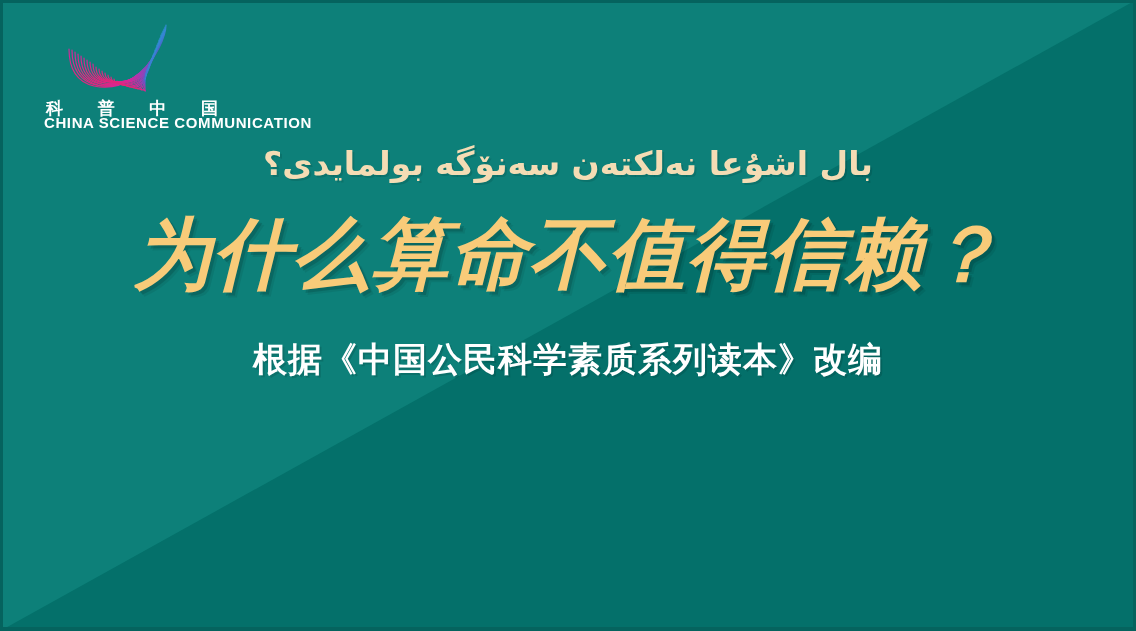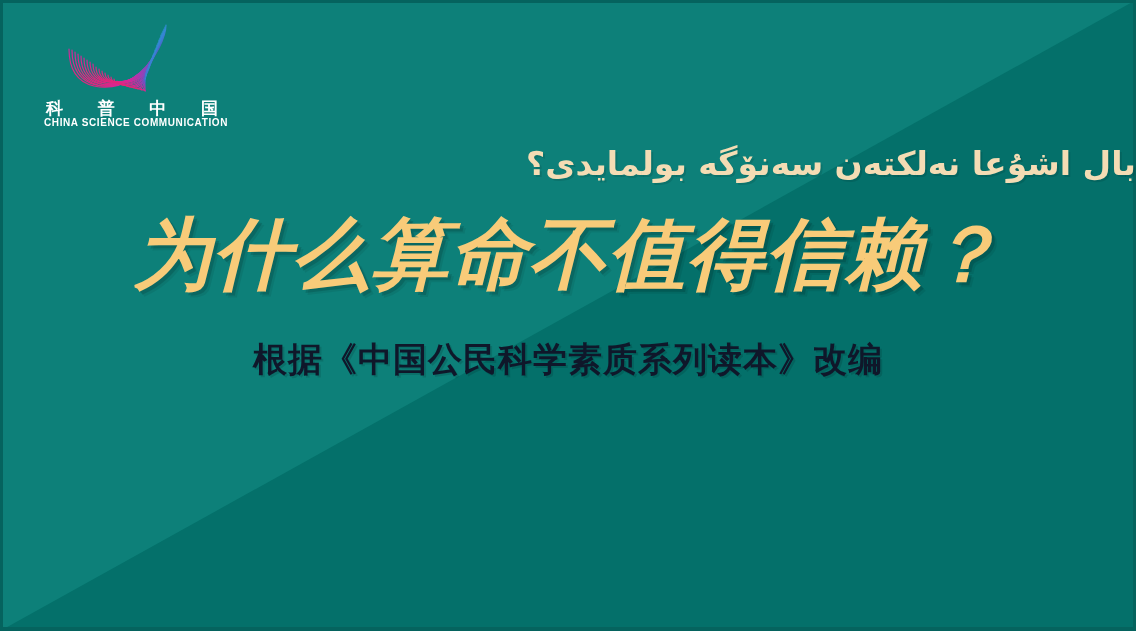--- a/index.html
+++ b/index.html
@@ -81,36 +81,36 @@
     font-weight: 700;
     letter-spacing: 0;
     font-family: "DejaVu Sans", sans-serif;
   }
   .logo-en {
     position: absolute;
     left: 0;
     top: 95px;
     width: 176px;
     text-align: center;
-    font-size: 10px;
+    font-size: 15px;
     line-height: 11px;
     letter-spacing: 0.6px;
     color: #ffffff;
     font-weight: 700;
     font-family: "Liberation Sans", sans-serif;
     white-space: nowrap;
   }
 
   
   .uyghur-line {
     position: absolute;
     left: 0;
     right: 0;
     top: 142px;
-    text-align: right;
+    text-align: center;
     direction: rtl;
     unicode-bidi: bidi-override;
     color: #f4dcb4;
     font-size: 33px;
     line-height: 44px;
     font-weight: 700;
     font-family: "DejaVu Sans", sans-serif;
     text-shadow: 2px 2px 0 rgba(0,0,0,0.10);
     white-space: nowrap;
   }
@@ -133,21 +133,21 @@
     white-space: nowrap;
     font-style: italic;
   }
 
   .subtitle {
     position: absolute;
     left: 0;
     right: 0;
     top: 336px;
     text-align: center;
-    color: #0f172a;
+    color: #ffffff;
     font-size: 34px;
     line-height: 46px;
     font-weight: 700;
     letter-spacing: 1px;
     font-family: "DejaVu Sans", "Liberation Sans", sans-serif;
     text-shadow: 2px 2px 0 rgba(0, 0, 0, 0.12);
     white-space: nowrap;
   }
 </style>
 </head>

